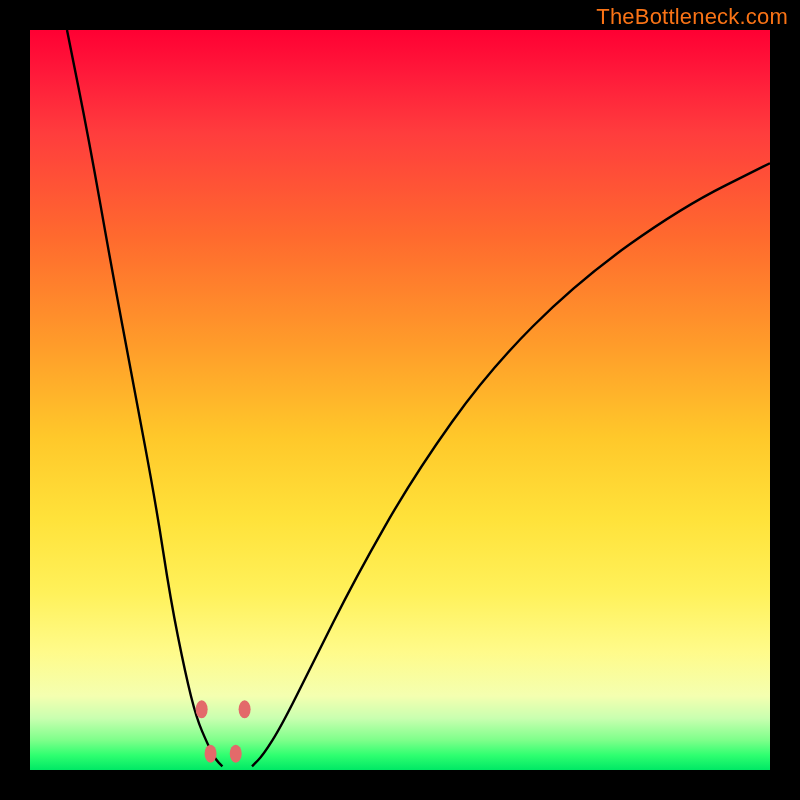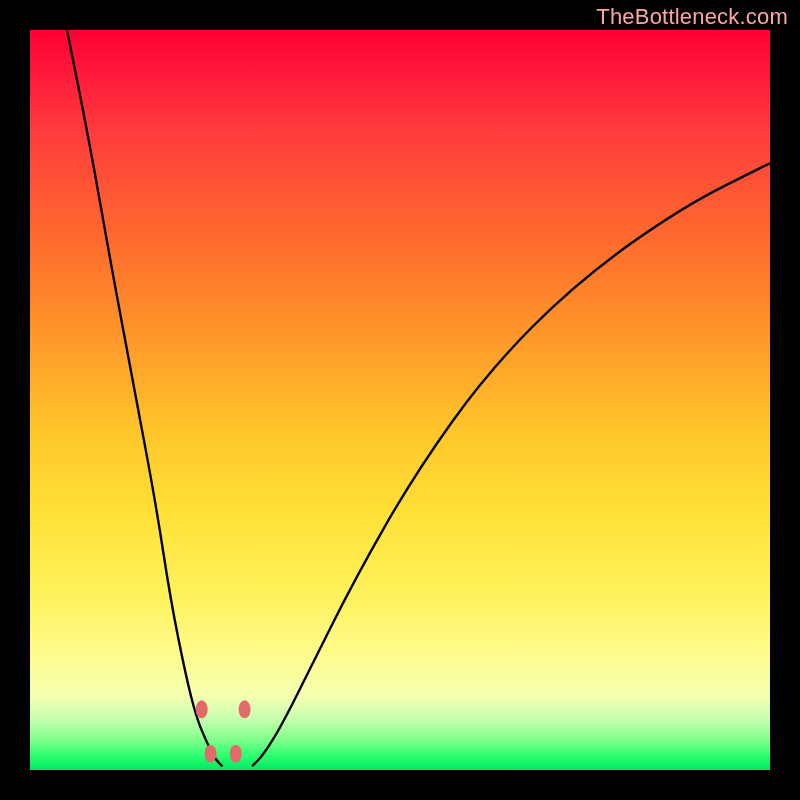--- a/index.html
+++ b/index.html
@@ -13,21 +13,21 @@
   }
   .frame {
     position: absolute;
     inset: 0;
     background: #000;
   }
   .watermark {
     position: absolute;
     top: 4px;
     right: 12px;
-    color: #fca5a5;
+    color: #f97316;
     font-size: 22px;
     font-weight: 500;
     letter-spacing: 0.2px;
     z-index: 10;
   }
   .plot-area {
     position: absolute;
     left: 30px;
     top: 30px;
     width: 740px;

